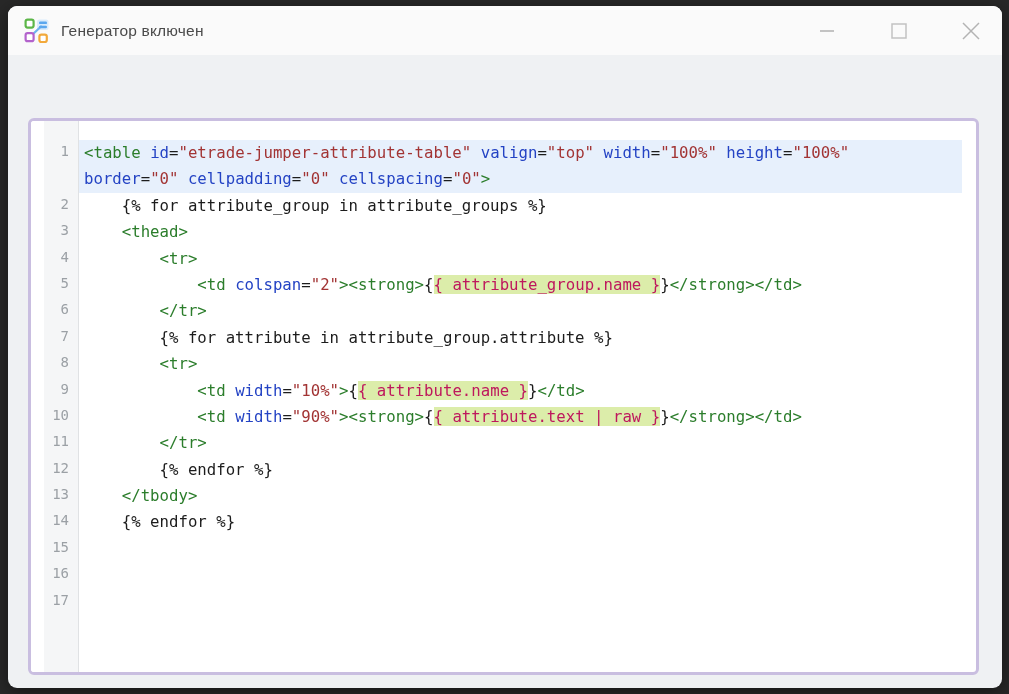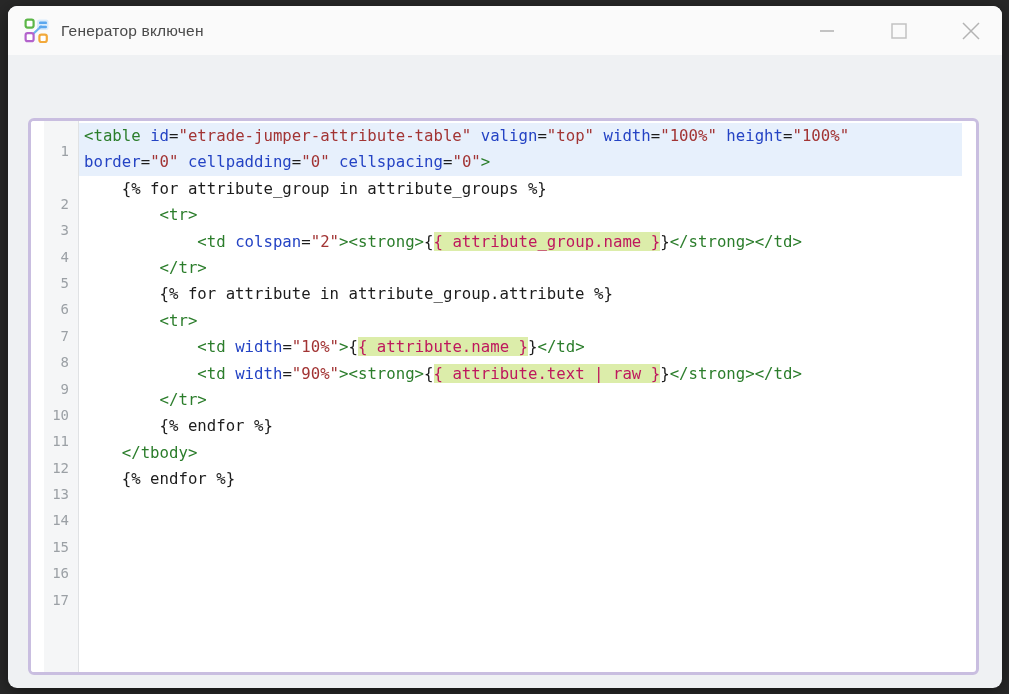--- a/index.html
+++ b/index.html
@@ -47,21 +47,21 @@
   .editor-body{display:flex;height:100%;}
   .gutter-pad{width:13px;background:#ffffff;flex:0 0 auto;}
   .gutter{
     width:34px;flex:0 0 auto;background:#f5f6f7;border-right:1px solid #e0e2e4;
     padding-top:17px;box-sizing:content-box;
   }
   .line-num{
     height:26.4px;line-height:26.4px;text-align:right;padding-right:9px;
     font-family:"DejaVu Sans Mono", monospace;font-size:14px;color:#9ba0a5;
   }
-  .code{flex:1;padding-top:2px;overflow:hidden;}
+  .code{flex:1;padding-top:19px;overflow:hidden;}
   .code-row{
     height:26.4px;line-height:26.4px;white-space:pre;
     padding-left:5px;margin-right:14px;
     font-family:"DejaVu Sans Mono", monospace;font-size:15.7px;color:#1c1c1c;
   }
   .code-row.current{background:#e7f0fc;}
   .tk-t{color:#1c1c1c;}
   .tk-tag{color:#2b7d2b;}
   .tk-attr{color:#2443c4;}
   .tk-str{color:#a23434;}
@@ -123,20 +123,21 @@
           <div class="line-num">13</div>
           <div class="line-num">14</div>
           <div class="line-num">15</div>
           <div class="line-num">16</div>
           <div class="line-num">17</div>
         </div>
       <div class="code">
           <div class="code-row current"><span class="tk-tag">&lt;table</span><span class="tk-t"> </span><span class="tk-attr">id</span><span class="tk-t">=</span><span class="tk-str">"etrade-jumper-attribute-table"</span><span class="tk-t"> </span><span class="tk-attr">valign</span><span class="tk-t">=</span><span class="tk-str">"top"</span><span class="tk-t"> </span><span class="tk-attr">width</span><span class="tk-t">=</span><span class="tk-str">"100%"</span><span class="tk-t"> </span><span class="tk-attr">height</span><span class="tk-t">=</span><span class="tk-str">"100%"</span></div>
           <div class="code-row current"><span class="tk-attr">border</span><span class="tk-t">=</span><span class="tk-str">"0"</span><span class="tk-t"> </span><span class="tk-attr">cellpadding</span><span class="tk-t">=</span><span class="tk-str">"0"</span><span class="tk-t"> </span><span class="tk-attr">cellspacing</span><span class="tk-t">=</span><span class="tk-str">"0"</span><span class="tk-tag">&gt;</span></div>
           <div class="code-row"><span class="tk-t">    {% for attribute_group in attribute_groups %}</span></div>
+          <div class="code-row"><span class="tk-t">    </span><span class="tk-tag">&lt;thead&gt;</span></div>
           <div class="code-row"><span class="tk-t">        </span><span class="tk-tag">&lt;tr&gt;</span></div>
           <div class="code-row"><span class="tk-t">            </span><span class="tk-tag">&lt;td</span><span class="tk-t"> </span><span class="tk-attr">colspan</span><span class="tk-t">=</span><span class="tk-str">"2"</span><span class="tk-tag">&gt;&lt;strong&gt;</span><span class="tk-t">{</span><span class="tk-hl">{ attribute_group.name }</span><span class="tk-t">}</span><span class="tk-tag">&lt;/strong&gt;&lt;/td&gt;</span></div>
           <div class="code-row"><span class="tk-t">        </span><span class="tk-tag">&lt;/tr&gt;</span></div>
           <div class="code-row"><span class="tk-t">        {% for attribute in attribute_group.attribute %}</span></div>
           <div class="code-row"><span class="tk-t">        </span><span class="tk-tag">&lt;tr&gt;</span></div>
           <div class="code-row"><span class="tk-t">            </span><span class="tk-tag">&lt;td</span><span class="tk-t"> </span><span class="tk-attr">width</span><span class="tk-t">=</span><span class="tk-str">"10%"</span><span class="tk-tag">&gt;</span><span class="tk-t">{</span><span class="tk-hl">{ attribute.name }</span><span class="tk-t">}</span><span class="tk-tag">&lt;/td&gt;</span></div>
           <div class="code-row"><span class="tk-t">            </span><span class="tk-tag">&lt;td</span><span class="tk-t"> </span><span class="tk-attr">width</span><span class="tk-t">=</span><span class="tk-str">"90%"</span><span class="tk-tag">&gt;&lt;strong&gt;</span><span class="tk-t">{</span><span class="tk-hl">{ attribute.text | raw }</span><span class="tk-t">}</span><span class="tk-tag">&lt;/strong&gt;&lt;/td&gt;</span></div>
           <div class="code-row"><span class="tk-t">        </span><span class="tk-tag">&lt;/tr&gt;</span></div>
           <div class="code-row"><span class="tk-t">        {% endfor %}</span></div>
           <div class="code-row"><span class="tk-t">    </span><span class="tk-tag">&lt;/tbody&gt;</span></div>

